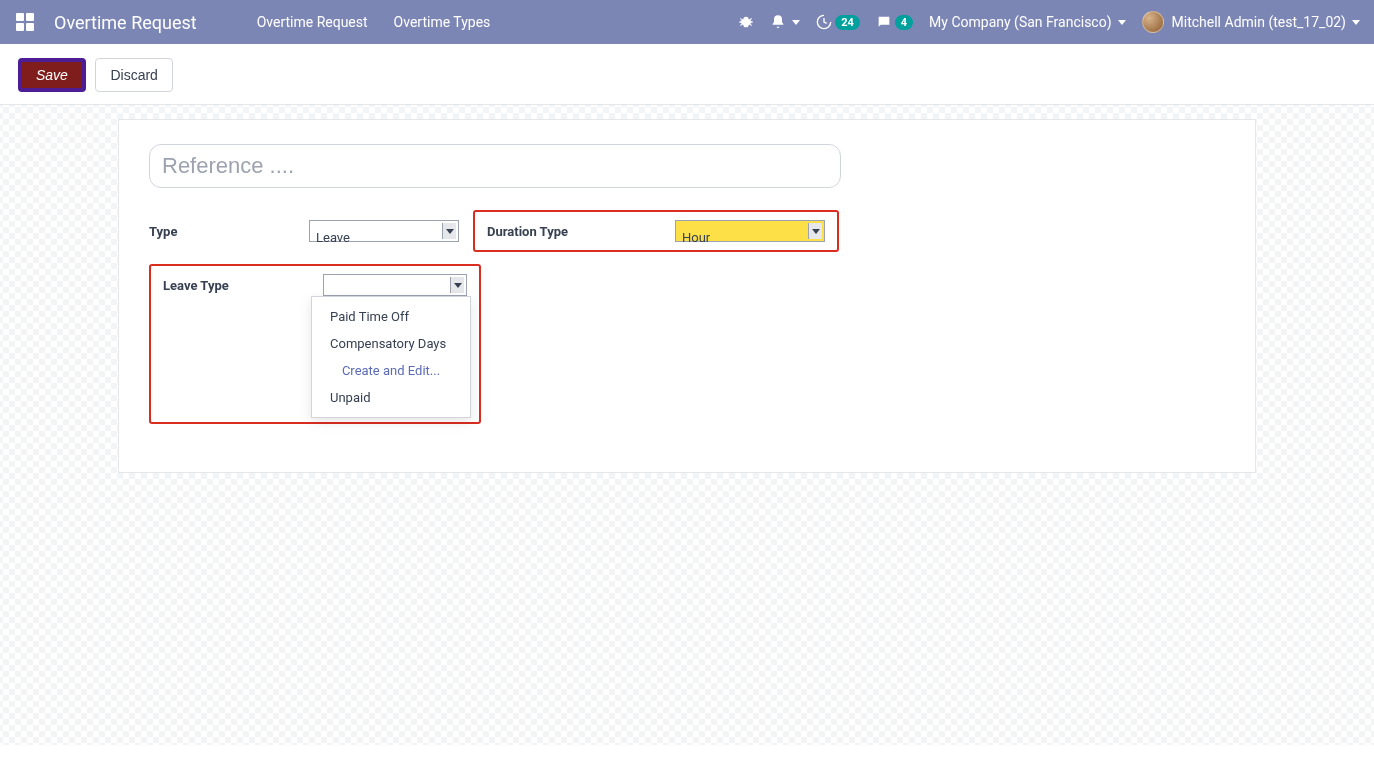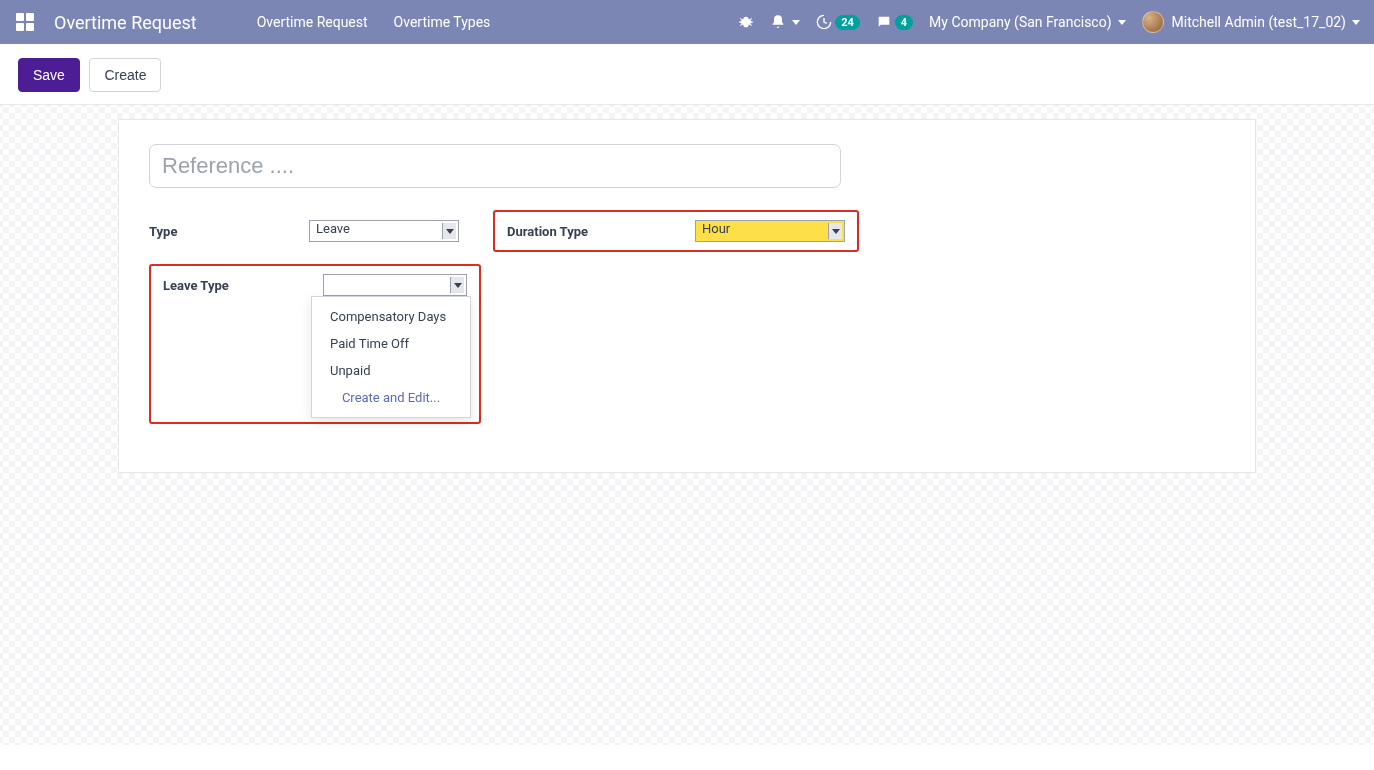--- a/index.html
+++ b/index.html
@@ -18,33 +18,33 @@
     .navbar .caret { width: 0; height: 0; border-left: 4px solid transparent; border-right: 4px solid transparent; border-top: 5px solid #fff; margin-left: 6px; }
     .navbar .avatar { width: 22px; height: 22px; border-radius: 50%; background: radial-gradient(circle at 30% 30%, #d9b38c, #8b5a2b); margin-right: 8px; border: 1px solid rgba(255,255,255,.4); }
 
     
     .control-panel { padding: 14px 18px 12px; border-bottom: 1px solid #e5e7eb; }
     .breadcrumb { font-size: 18px; color: #7c86b5; margin-bottom: 14px; }
     .breadcrumb a { color: #7c86b5; text-decoration: none; cursor: pointer; }
     .breadcrumb .sep { color: #9ca3af; margin: 0 4px; }
     .breadcrumb .current { color: #6b7280; }
     .actions button { height: 34px; padding: 0 14px; border-radius: 4px; font-size: 14px; cursor: pointer; }
-    .btn-primary { background: #4c1d95; color: #fff; border: 1px solid #4c1d95; margin-right: 6px; }
+    .btn-primary { background: #7f1d1d; color: #fff; border: 4px solid #4c1d95; margin-right: 6px; font-style: italic; }
     .btn-secondary { background: #fff; color: #374151; border: 1px solid #d1d5db; }
 
     
     .content-bg { background: repeating-conic-gradient(#f3f4f6 0% 25%, #fff 0% 50%) 50% / 12px 12px; padding: 14px 0 40px; min-height: 640px; }
     .form-sheet { max-width: 1138px; margin: 0 auto; background: #fff; border: 1px solid #e5e7eb; padding: 24px 30px 48px; }
-    .title-input { width: 692px; max-width: 100%; height: 44px; font-size: 22px; color: #9ca3af; border: 1px solid #d1d5db; border-radius: 7px; padding: 0 12px; margin-bottom: 22px; }
+    .title-input { width: 692px; max-width: 100%; height: 44px; font-size: 22px; color: #9ca3af; border: 1px solid #d1d5db; border-radius: 12px; padding: 0 12px; margin-bottom: 22px; }
     .title-input::placeholder { color: #9ca3af; }
 
-    .row { display: flex; gap: 34px; }
+    .row { display: flex; gap: 14px; }
     .cell { display: flex; align-items: center; }
     .label { min-width: 160px; font-weight: 700; color: #374151; font-size: 13px; }
-    .select { position: relative; width: 150px; height: 22px; border: 1px solid #9ca3af; background: #fff; font-size: 13px; padding: 0 18px 0 6px; display: flex; cursor: pointer; }
+    .select { position: relative; width: 150px; height: 22px; border: 1px solid #9ca3af; background: #fff; font-size: 13px; padding: 12px 18px 0 6px; display: flex; align-items: center; cursor: pointer; }
     .select.filled { background: #fde047; }
     .select .sel-caret { position: absolute; right: 2px; top: 2px; width: 14px; height: 16px; background: #e5e7eb; border-left: 1px solid #9ca3af; display: flex; align-items: center; justify-content: center; }
     .select .sel-caret::after { content: ""; width: 0; height: 0; border-left: 4px solid transparent; border-right: 4px solid transparent; border-top: 5px solid #374151; }
 
     .hl-red { border: 2px solid #d92d20; border-radius: 3px; padding: 8px 12px; }
     .section-duration { display: inline-flex; align-items: center; gap: 28px; }
     .section-leave { width: 332px; height: 160px; margin-top: 12px; position: relative; padding-top: 8px; }
 
     
     .dropdown-menu { position: absolute; top: 30px; left: 160px; width: 160px; background: #fff; border: 1px solid #d1d5db; box-shadow: 0 4px 12px rgba(0,0,0,.1); padding: 6px 0; font-size: 13px; }
@@ -95,21 +95,21 @@
   <div class="nav-item">
     <span class="avatar"></span>
     <span>Mitchell Admin (test_17_02)</span>
     <span class="caret"></span>
   </div>
 </div>
 
 <div class="control-panel">
   <div class="actions">
     <button class="btn-primary">Save</button>
-    <button class="btn-secondary">Create</button>
+    <button class="btn-secondary">Discard</button>
   </div>
 </div>
 
 <div class="content-bg">
   <div class="form-sheet">
 
     <input class="title-input" placeholder="Reference ...." style="">
 
     <div class="row">
 
@@ -133,21 +133,21 @@
     
     <div class="hl-red section-leave">
       <div class="cell">
         <div class="label">Leave Type</div>
         <div class="select">
           <span></span>
           <span class="sel-caret"></span>
         </div>
       </div>
       <div class="dropdown-menu">
+        <div class="item">Paid Time Off</div>
         <div class="item">Compensatory Days</div>
-        <div class="item">Paid Time Off</div>
+        <div class="item create">Create and Edit...</div>
         <div class="item">Unpaid</div>
-        <div class="item create">Create and Edit...</div>
       </div>
     </div>
 
   </div>
 </div>
 
 </body></html>

